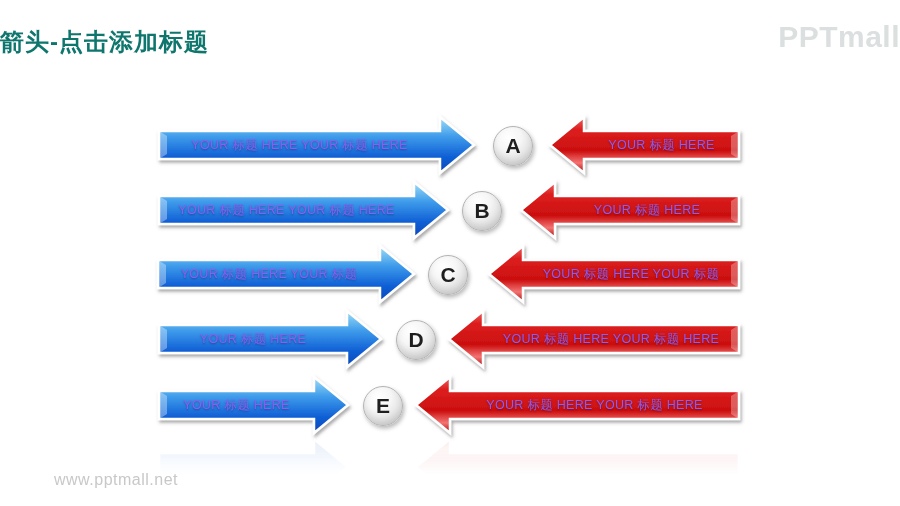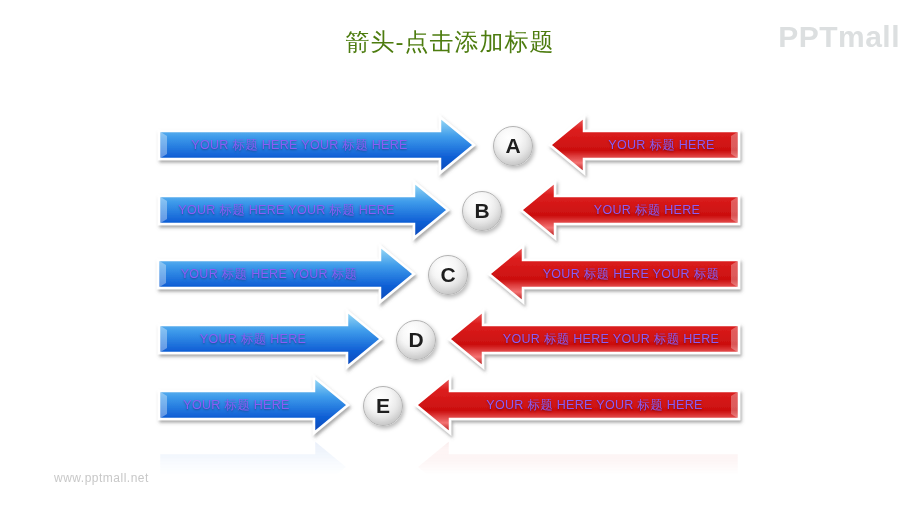--- a/index.html
+++ b/index.html
@@ -1,22 +1,22 @@
 <!DOCTYPE html>
 <html><head>
 <meta charset="utf-8">
 <style>
   html,body{margin:0;padding:0;background:#fff;}
   .slide{position:relative;width:900px;height:506px;background:#ffffff;overflow:hidden;
          font-family:"Liberation Sans",sans-serif;}
-  .page-title{position:absolute;top:26px;left:0;width:100%;text-align:center;
-              font-size:24px;font-weight:normal;color:#4d7c0f;letter-spacing:1px;}
+  .page-title{position:absolute;top:26px;left:0;width:100%;
+              font-size:24px;font-weight:bold;color:#0f766e;letter-spacing:1px;}
   .logo{position:absolute;top:20px;right:0;font-size:30px;font-weight:bold;
         color:#dcdfe0;letter-spacing:0.5px;}
-  .watermark{position:absolute;left:54px;top:471px;font-size:12px;color:#c8c8c8;letter-spacing:0.5px;}
+  .watermark{position:absolute;left:54px;top:471px;font-size:16px;color:#c8c8c8;letter-spacing:0.5px;}
 
   .arrow{position:absolute;height:60px;}
   .arrow svg{position:absolute;left:0;top:0;overflow:visible;}
   .arrow-label{position:absolute;top:16px;height:28px;line-height:28px;text-align:center;
                font-size:12.5px;color:#8b5cf6;white-space:nowrap;overflow:hidden;
                text-shadow:0 1px 2px rgba(0,0,0,0.35);letter-spacing:0.3px;}
   .arrow.blue .arrow-label{left:8px;right:42px;}
   .arrow.red  .arrow-label{left:42px;right:8px;}
 
   

